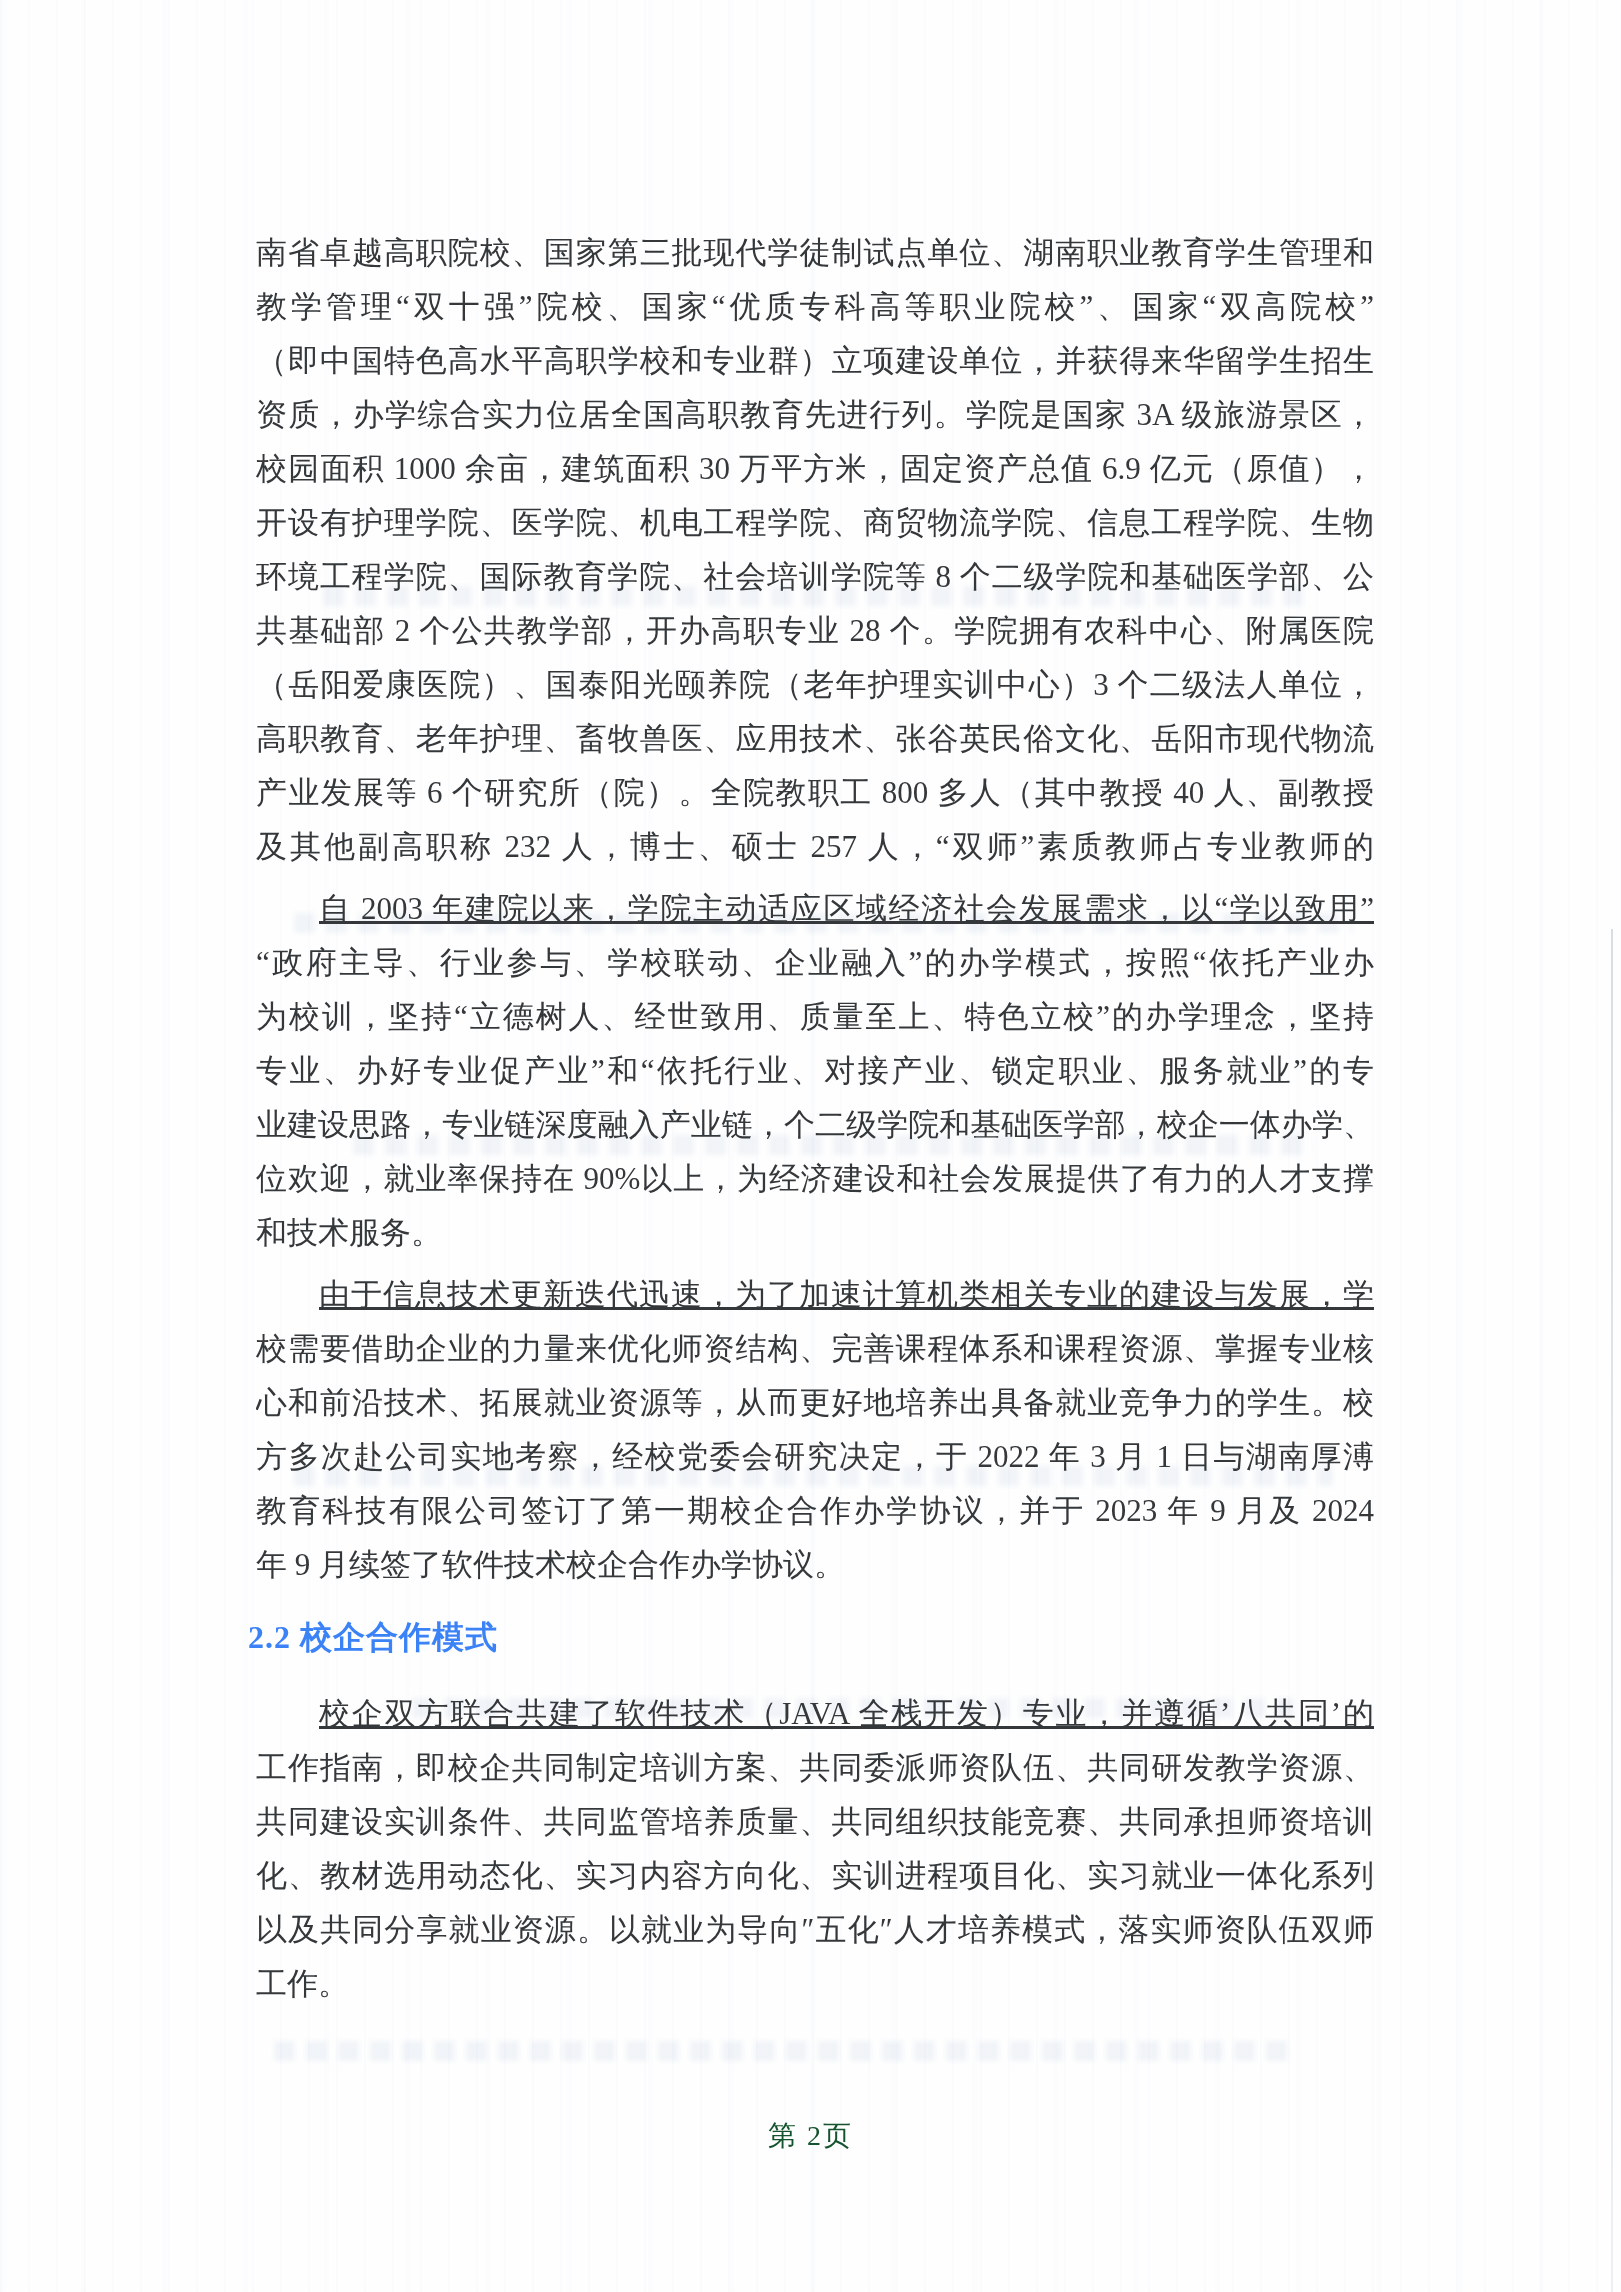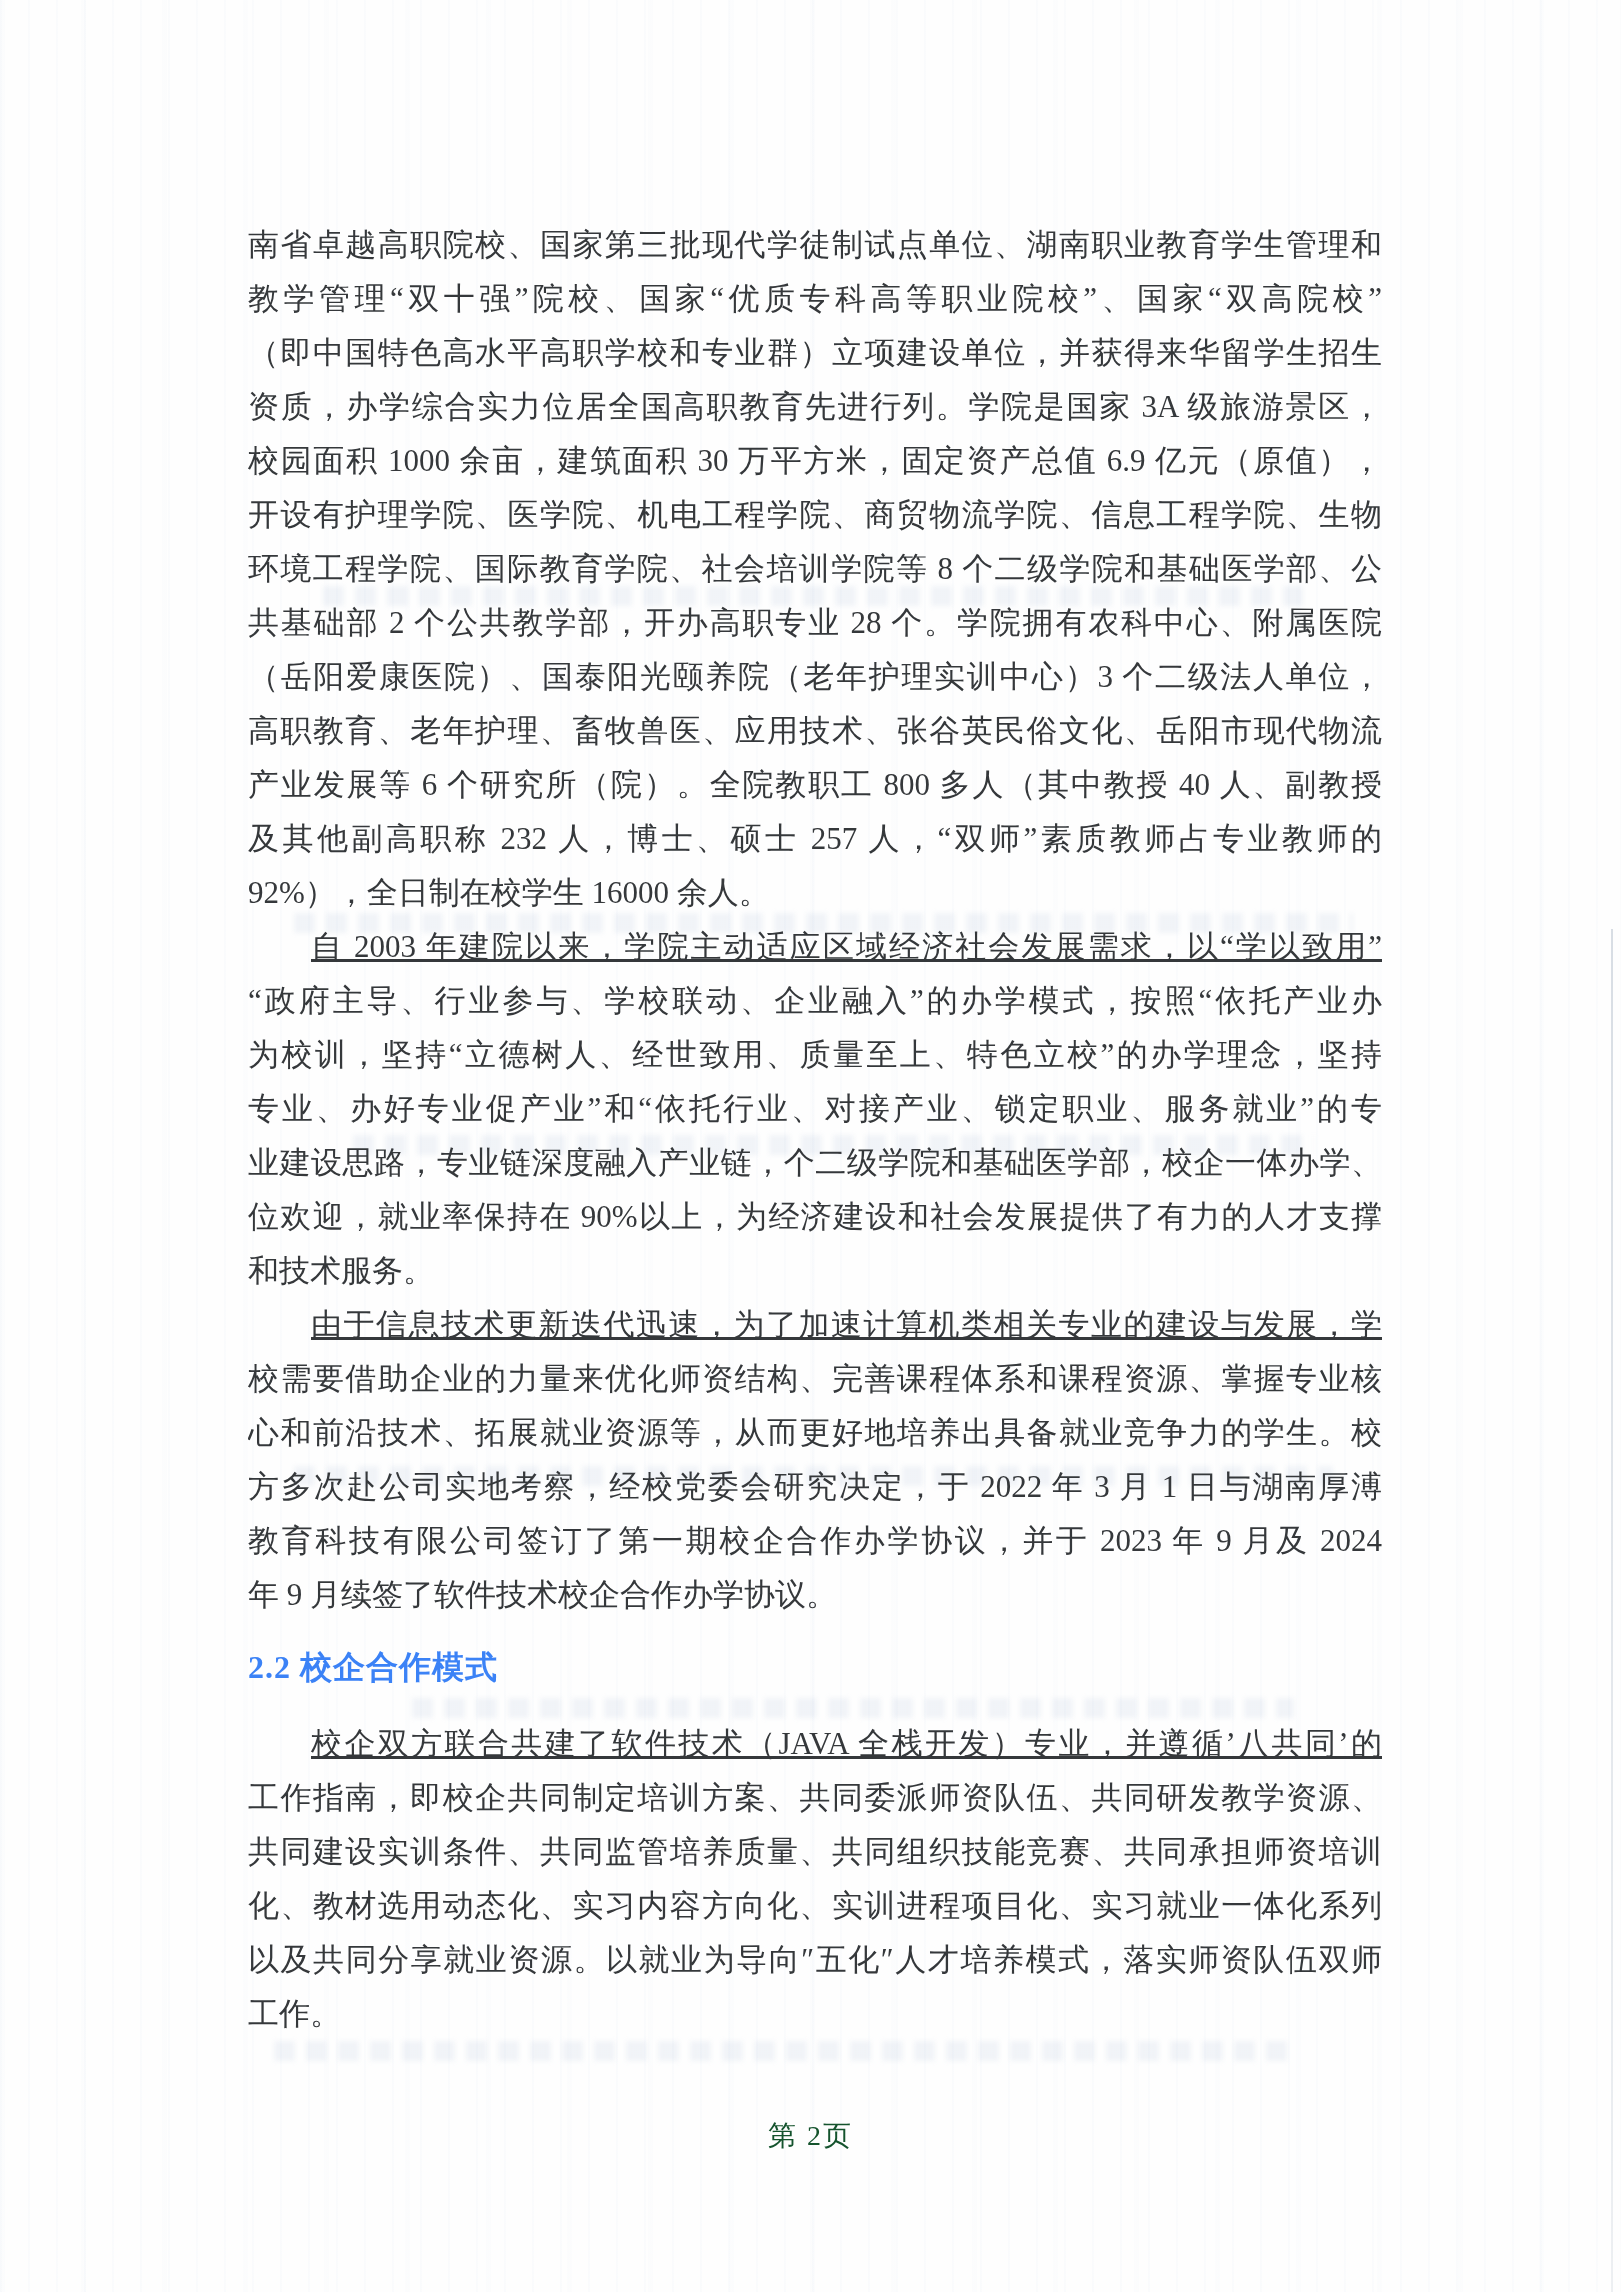--- a/index.html
+++ b/index.html
@@ -31,21 +31,21 @@
     position:absolute;
     width:2px;
     background:linear-gradient(180deg, rgba(185,195,207,0.55), rgba(205,212,220,0.35));
     pointer-events:none;
   }
   .doc-body{
     position:absolute;
     left:248px;top:218px;
     width:1134px;
   }
-  .para{margin:0;padding:0;}
+  .para{margin:8px;padding:0;}
   .line{
     font-size:31px;
     line-height:54px;
     height:54px;
     overflow:hidden;
   }
   .line.fill{
     text-align:justify;
     
     text-align-last:justify;
@@ -95,21 +95,20 @@
         <div class="line fill">（即中国特色高水平高职学校和专业群）立项建设单位，并获得来华留学生招生</div>
         <div class="line fill">资质，办学综合实力位居全国高职教育先进行列。学院是国家 3A 级旅游景区，</div>
         <div class="line fill">校园面积 1000 余亩，建筑面积 30 万平方米，固定资产总值 6.9 亿元（原值），</div>
         <div class="line fill">开设有护理学院、医学院、机电工程学院、商贸物流学院、信息工程学院、生物</div>
         <div class="line fill">环境工程学院、国际教育学院、社会培训学院等 8 个二级学院和基础医学部、公</div>
         <div class="line fill">共基础部 2 个公共教学部，开办高职专业 28 个。学院拥有农科中心、附属医院</div>
         <div class="line fill">（岳阳爱康医院）、国泰阳光颐养院（老年护理实训中心）3 个二级法人单位，</div>
         <div class="line fill">高职教育、老年护理、畜牧兽医、应用技术、张谷英民俗文化、岳阳市现代物流</div>
         <div class="line fill">产业发展等 6 个研究所（院）。全院教职工 800 多人（其中教授 40 人、副教授</div>
         <div class="line fill">及其他副高职称 232 人，博士、硕士 257 人，“双师”素质教师占专业教师的</div>
-        <div class="line last">92%），全日制在校学生 16000 余人。</div>
       </div>
       <div class="para indent">
         <div class="line fill">自 2003 年建院以来，学院主动适应区域经济社会发展需求，以“学以致用”</div>
         <div class="line fill">“政府主导、行业参与、学校联动、企业融入”的办学模式，按照“依托产业办</div>
         <div class="line fill">为校训，坚持“立德树人、经世致用、质量至上、特色立校”的办学理念，坚持</div>
         <div class="line fill">专业、办好专业促产业”和“依托行业、对接产业、锁定职业、服务就业”的专</div>
         <div class="line fill">业建设思路，专业链深度融入产业链，个二级学院和基础医学部，校企一体办学、</div>
         <div class="line fill">位欢迎，就业率保持在 90%以上，为经济建设和社会发展提供了有力的人才支撑</div>
         <div class="line last">和技术服务。</div>
       </div>

